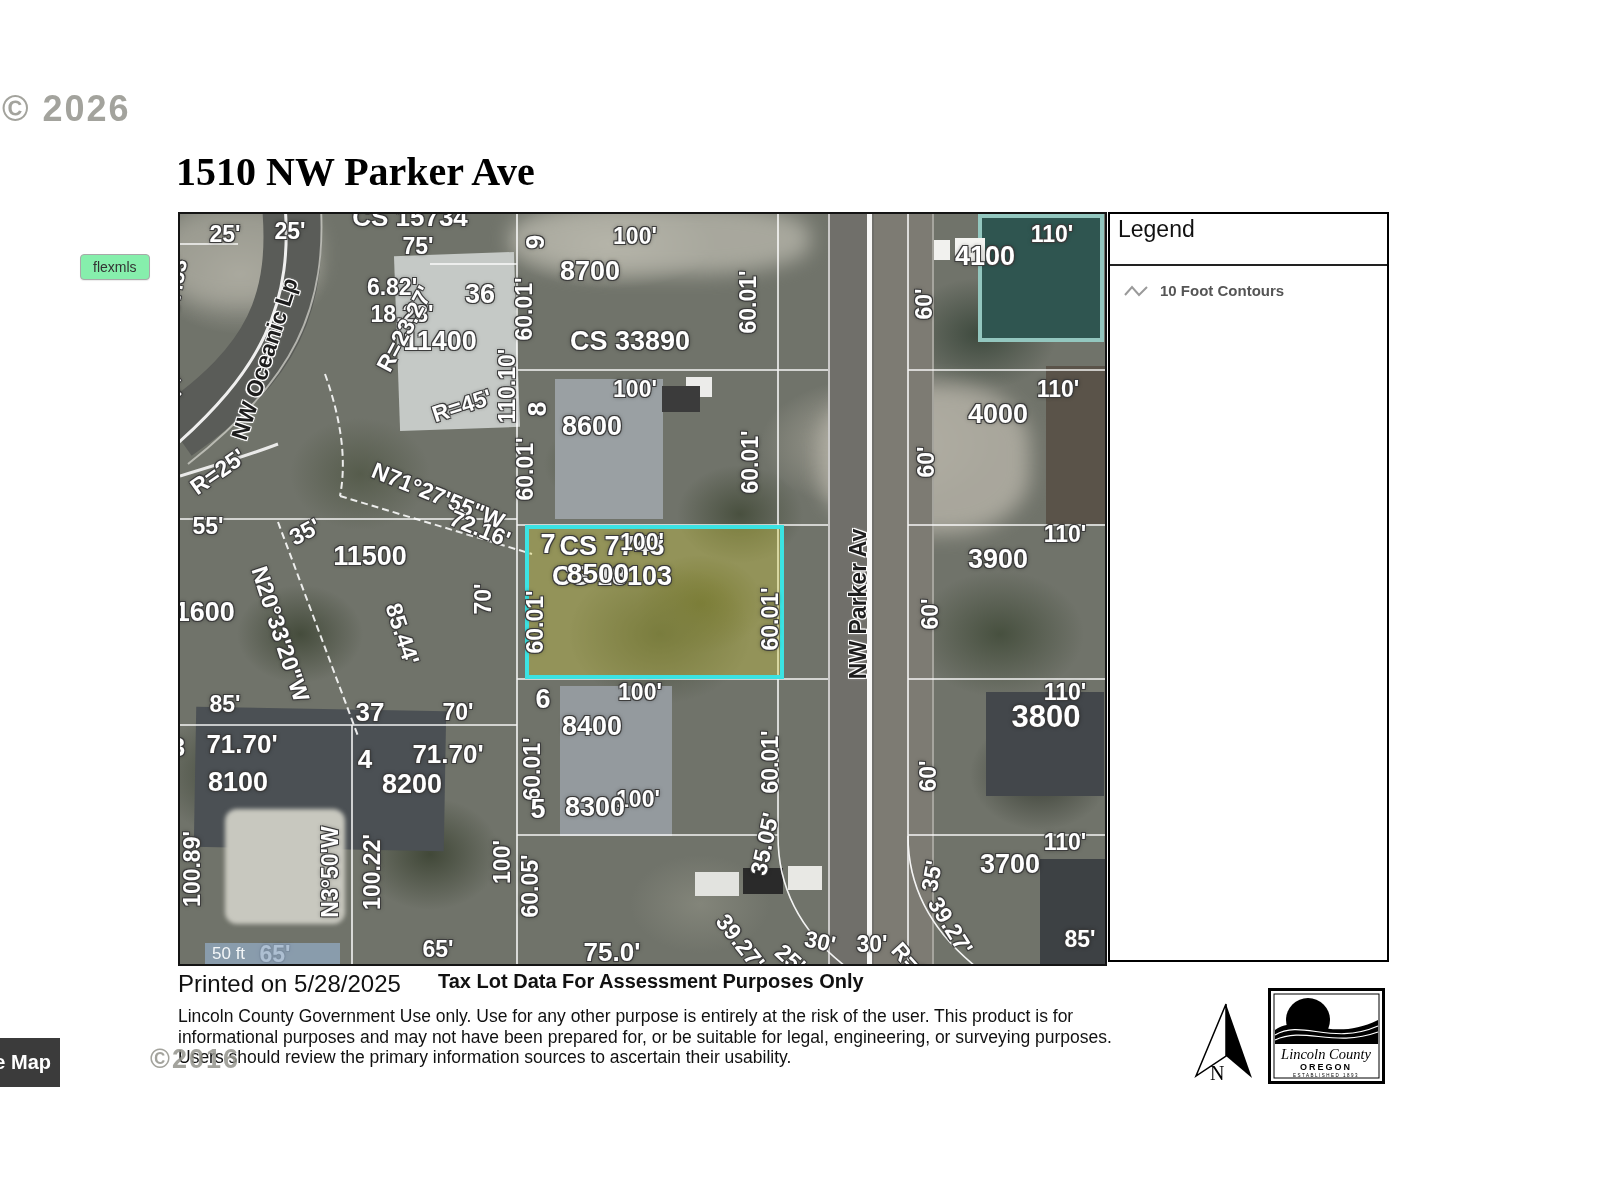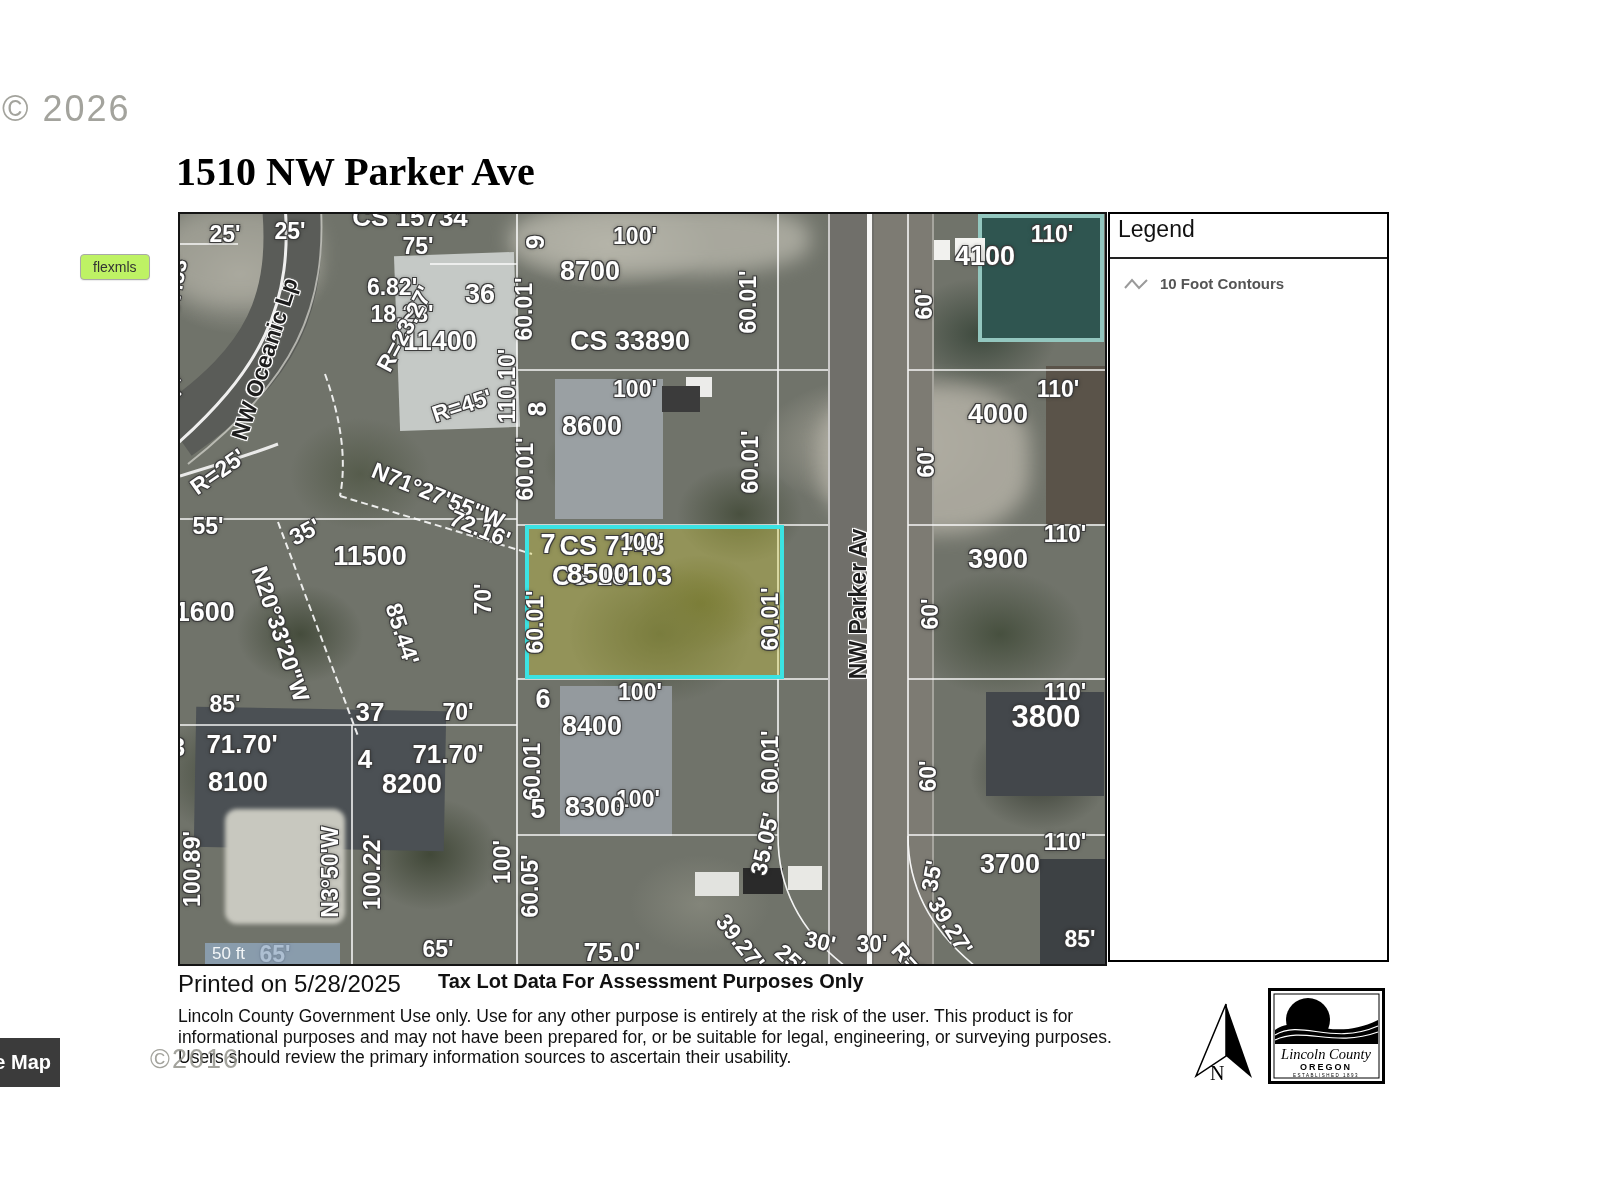--- a/index.html
+++ b/index.html
@@ -1,23 +1,23 @@
 <!DOCTYPE html>
 <html><head>
 <meta charset="utf-8">
 <style>
   html,body{margin:0;padding:0;background:#fff;width:1600px;height:1200px;position:relative;
     font-family:"Liberation Sans",sans-serif;overflow:hidden;}
   
-  .wm{position:absolute;color:#94948c;font-weight:400;letter-spacing:2px;opacity:.85;z-index:30;}
+  .wm{position:absolute;color:#94948c;font-weight:700;letter-spacing:2px;opacity:.85;z-index:30;}
   
   #page-title{position:absolute;left:176px;top:148px;font-family:"Liberation Serif",serif;
     font-weight:700;font-size:40px;color:#000;}
   
-  #flexmls-btn{position:absolute;left:80px;top:254px;padding:4px 12px;background:#bef264;
+  #flexmls-btn{position:absolute;left:80px;top:254px;padding:4px 12px;background:#86efac;
     border:1px solid #a9a9a9;border-radius:4px;font-size:14px;color:#333;cursor:pointer;box-shadow:0 1px 1px rgba(0,0,0,.08);}
   
   #map{position:absolute;left:178px;top:212px;width:925px;height:750px;border:2px solid #141414;
     overflow:hidden;background-color:#70736a;
     background-image:
       radial-gradient(90px 70px at 120px 420px,#454c3c 0%,rgba(0,0,0,0) 70%),
       radial-gradient(120px 90px at 60px 560px,#3f4637 0%,rgba(0,0,0,0) 70%),
       radial-gradient(100px 80px at 250px 640px,#414838 0%,rgba(0,0,0,0) 70%),
       radial-gradient(130px 100px at 480px 420px,#4a5140 0%,rgba(0,0,0,0) 70%),
       radial-gradient(90px 70px at 520px 390px,#4f5433 0%,rgba(0,0,0,0) 70%),
@@ -37,21 +37,21 @@
     background:rgba(213,206,56,.35);z-index:4;box-sizing:border-box;}
   #map-labels{position:absolute;left:0;top:0;width:100%;height:100%;z-index:5;}
   .mlabel{position:absolute;font-weight:700;color:#fff;white-space:nowrap;line-height:1;
     text-shadow:-1px -1px 0 #3c3c3c,1px -1px 0 #3c3c3c,-1px 1px 0 #3c3c3c,1px 1px 0 #3c3c3c,0 0 4px rgba(0,0,0,.55);}
   .mstreet{color:#1d1d1d;text-shadow:-1px -1px 0 #fff,1px -1px 0 #fff,-1px 1px 0 #fff,1px 1px 0 #fff,0 0 3px #fff;}
   #scale-bar{position:absolute;left:25px;top:729px;width:128px;height:22px;z-index:6;
     background:rgba(145,170,195,.75);color:#f3f6f8;font-size:17px;padding-left:7px;line-height:22px;}
   
   #legend{position:absolute;left:1108px;top:212px;width:281px;height:750px;border:2px solid #000;
     background:#fff;box-sizing:border-box;z-index:10;}
-  #legend-title{font-size:23px;color:#111;padding:2px 8px 14px 8px;border-bottom:2px solid #222;}
+  #legend-title{font-size:23px;color:#111;padding:2px 8px 21px 8px;border-bottom:2px solid #222;}
   .legend-item{display:flex;align-items:center;gap:10px;margin:16px 14px;color:#555;font-size:15px;font-weight:600;}
   
   #printed-on{position:absolute;left:178px;top:970px;font-size:24px;color:#111;}
   #assessment-notice{position:absolute;left:438px;top:970px;font-size:20px;font-weight:700;color:#111;}
   #disclaimer{position:absolute;left:178px;top:1006px;width:940px;font-size:17.5px;line-height:1.18;color:#111;}
   #map-btn{position:absolute;left:-16px;top:1038px;width:76px;height:49px;background:#3b3b3b;color:#fff;
     font-weight:700;font-size:20px;display:flex;align-items:center;justify-content:flex-end;
     padding-right:9px;box-sizing:border-box;cursor:pointer;z-index:20;}
   #north-arrow{position:absolute;left:1182px;top:998px;z-index:10;}
   #county-logo{position:absolute;left:1268px;top:988px;z-index:10;}

